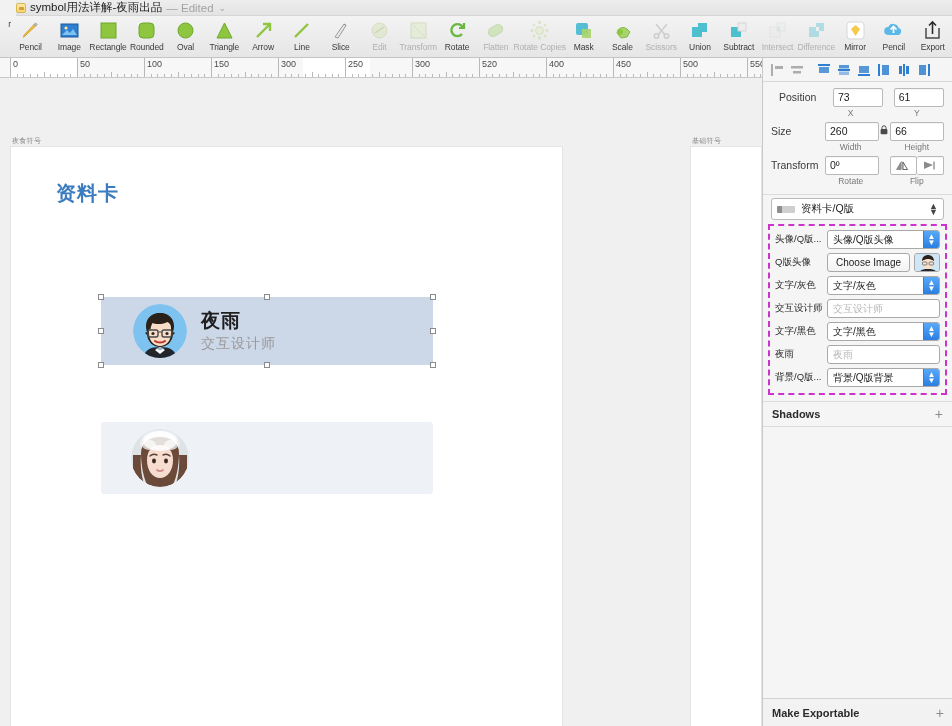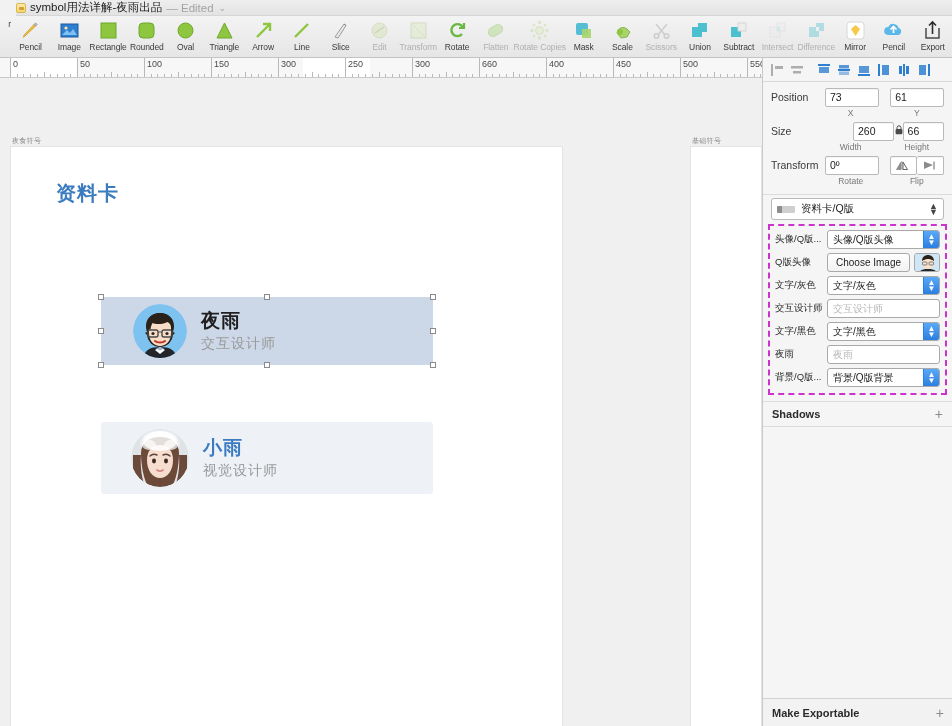--- a/index.html
+++ b/index.html
@@ -520,21 +520,21 @@
       <div class="rtick" style="left: 418.7px; height: 3px;"></div>
       <div class="rtick" style="left: 425.4px; height: 3px;"></div>
       <div class="rtick" style="left: 432.1px; height: 3px;"></div>
       <div class="rtick" style="left: 438.8px; height: 3px;"></div>
       <div class="rtick" style="left: 445.5px; height: 5px;"></div>
       <div class="rtick" style="left: 452.2px; height: 3px;"></div>
       <div class="rtick" style="left: 458.9px; height: 3px;"></div>
       <div class="rtick" style="left: 465.6px; height: 3px;"></div>
       <div class="rtick" style="left: 472.3px; height: 3px;"></div>
       <div class="rtick" style="left: 479px; height: 20px;"></div>
-      <div class="rnum" style="left: 482px;">660</div>
+      <div class="rnum" style="left: 482px;">520</div>
       <div class="rtick" style="left: 485.7px; height: 3px;"></div>
       <div class="rtick" style="left: 492.4px; height: 3px;"></div>
       <div class="rtick" style="left: 499.1px; height: 3px;"></div>
       <div class="rtick" style="left: 505.8px; height: 3px;"></div>
       <div class="rtick" style="left: 512.5px; height: 5px;"></div>
       <div class="rtick" style="left: 519.2px; height: 3px;"></div>
       <div class="rtick" style="left: 525.9px; height: 3px;"></div>
       <div class="rtick" style="left: 532.6px; height: 3px;"></div>
       <div class="rtick" style="left: 539.3px; height: 3px;"></div>
       <div class="rtick" style="left: 546px; height: 20px;"></div>
@@ -634,24 +634,20 @@
               <path d="M19 27c2-2 5-2 7-1M32 26c2-1 5-1 7 1" stroke="#5a4036" stroke-width="1.4" fill="none" stroke-linecap="round"></path>
               <path d="M26 41c2 1.5 4 1.5 6 0" stroke="#d08a8a" stroke-width="1.8" fill="none" stroke-linecap="round"></path>
               <path d="M10 26c-1 12 1 24 4 32H2V26z" fill="#6b4a3a"></path>
               <path d="M48 26c1 12-1 24-4 32h12V26z" fill="#6b4a3a"></path>
               <ellipse cx="29" cy="12" rx="17" ry="10" fill="#ffffff" opacity="0.82"></ellipse>
               <ellipse cx="18" cy="16" rx="7" ry="5" fill="#ffffff" opacity="0.7"></ellipse>
               <ellipse cx="40" cy="16" rx="7" ry="5" fill="#ffffff" opacity="0.7"></ellipse>
             </g>
           </svg>
         </div>
-        <div class="card-text">
-          <div class="cname blue">小雨</div>
-          <div class="crole">视觉设计师</div>
-        </div>
       </div>
     </div>
 
     <div class="artboard-label" style="left:692px; top:58px;">基础符号</div>
     <div class="artboard" style="left:690px; top:68px; width:72px; height:628px;"></div>
   </div>
 
   <div class="inspector">
 
     <div class="align-bar" id="alignbar">
@@ -701,36 +697,36 @@
           </svg>
         </div>
         <div class="align-btn">
           <svg width="16" height="16" viewBox="0 0 16 16">
             <rect x="12" y="2" width="2" height="12" fill="#2f7fd0"></rect>
             <rect x="3" y="3" width="7" height="10" fill="#2f7fd0" opacity="0.85"></rect>
           </svg>
         </div>
       </div>
 
-    <div class="row" style="margin-top:4px;">
+    <div class="row" style="margin-top:4px;margin-left:8px;">
       <span class="rlabel">Position</span>
       <span class="fld" style="width:56px;">73</span>
       <span style="width:12px;"></span>
       <span class="fld" style="width:56px;">61</span>
     </div>
     <div class="sublabels">
       <span style="width:54px;"></span>
       <span class="sub" style="width:56px;">X</span>
       <span style="width:12px;"></span>
       <span class="sub" style="width:56px;">Y</span>
     </div>
 
     <div class="row">
       <span class="rlabel">Size</span>
-      <span class="fld" style="width:56px;margin-left:28px;">260</span>
+      <span class="fld" style="width:56px;">260</span>
       <span class="lockicon">
         <svg width="8" height="10" viewBox="0 0 8 10">
             <path d="M2 4V2.6A2 2 0 014 .8a2 2 0 012 1.8V4" fill="none" stroke="#4a4a4a" stroke-width="1"></path>
             <rect x="0.6" y="4" width="6.8" height="5.2" rx="1" fill="#4a4a4a"></rect>
           </svg>
       </span>
       <span class="fld" style="width:56px;">66</span>
     </div>
     <div class="sublabels">
       <span style="width:54px;"></span>

